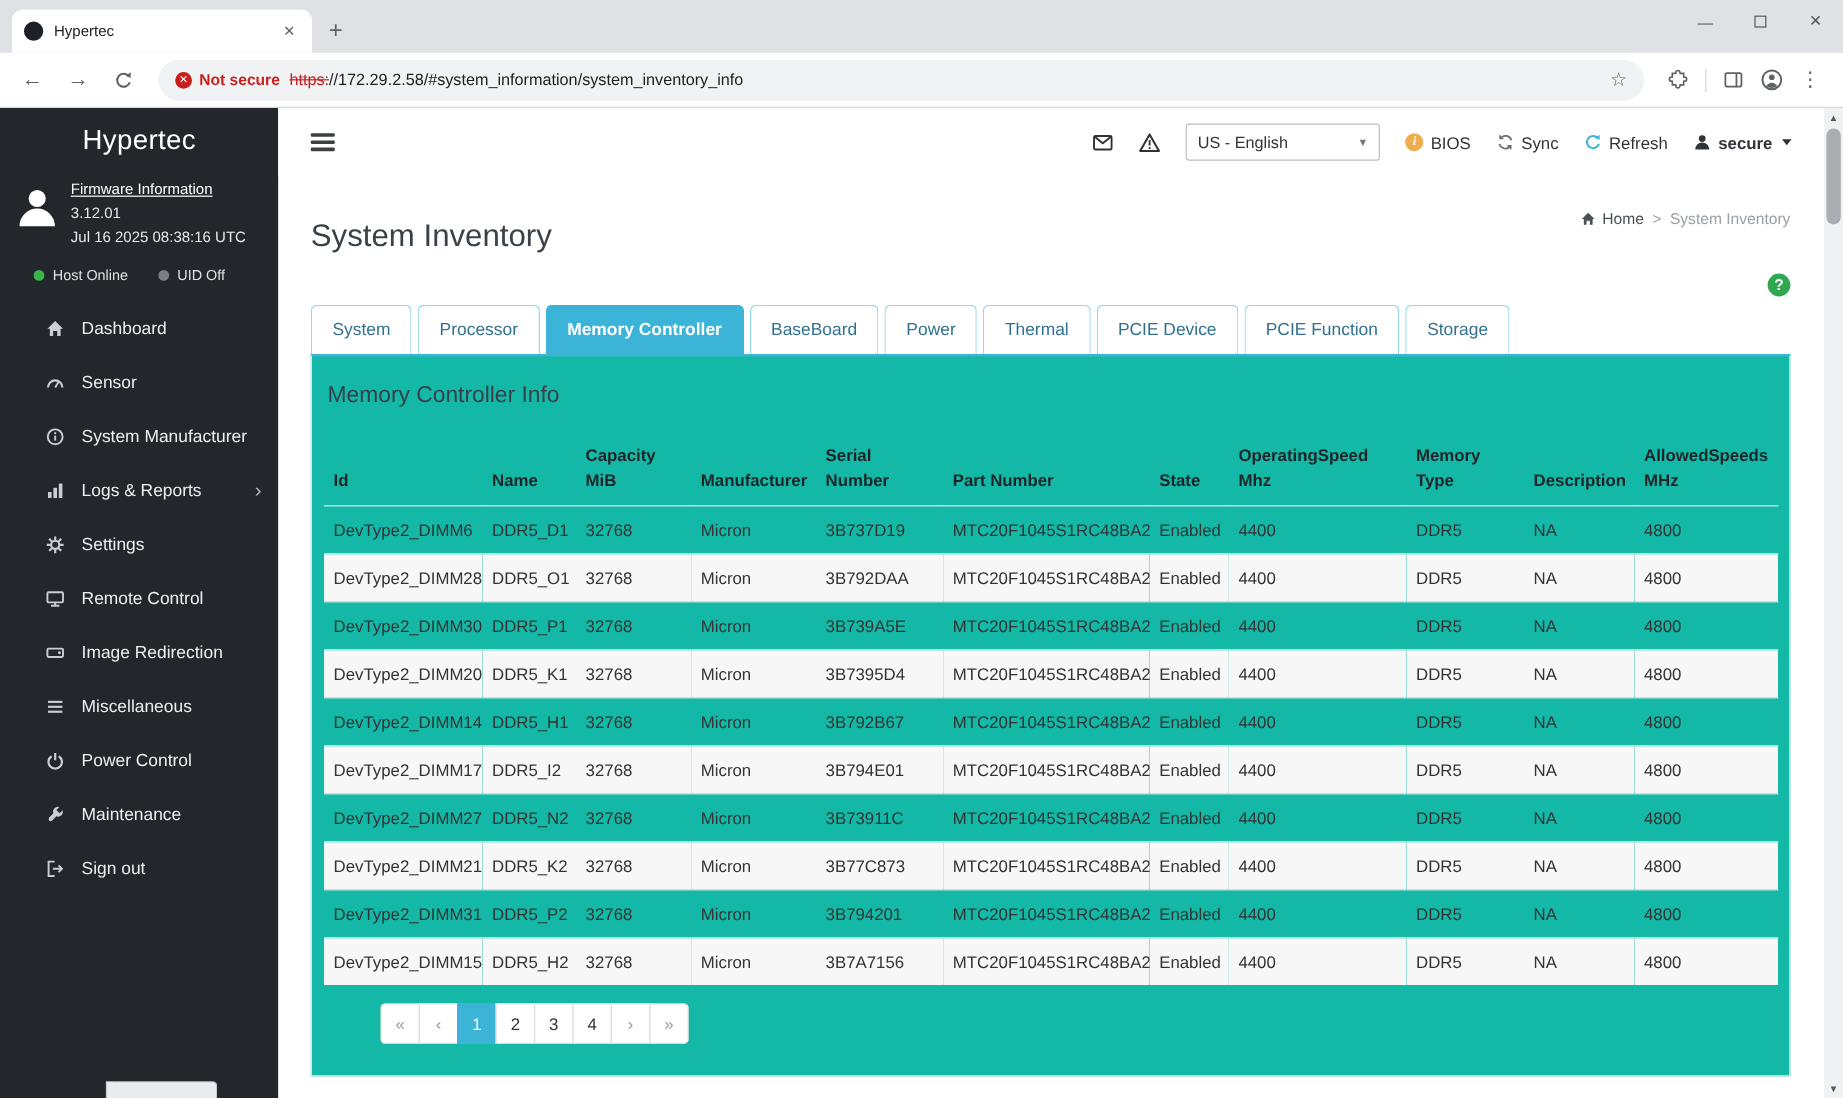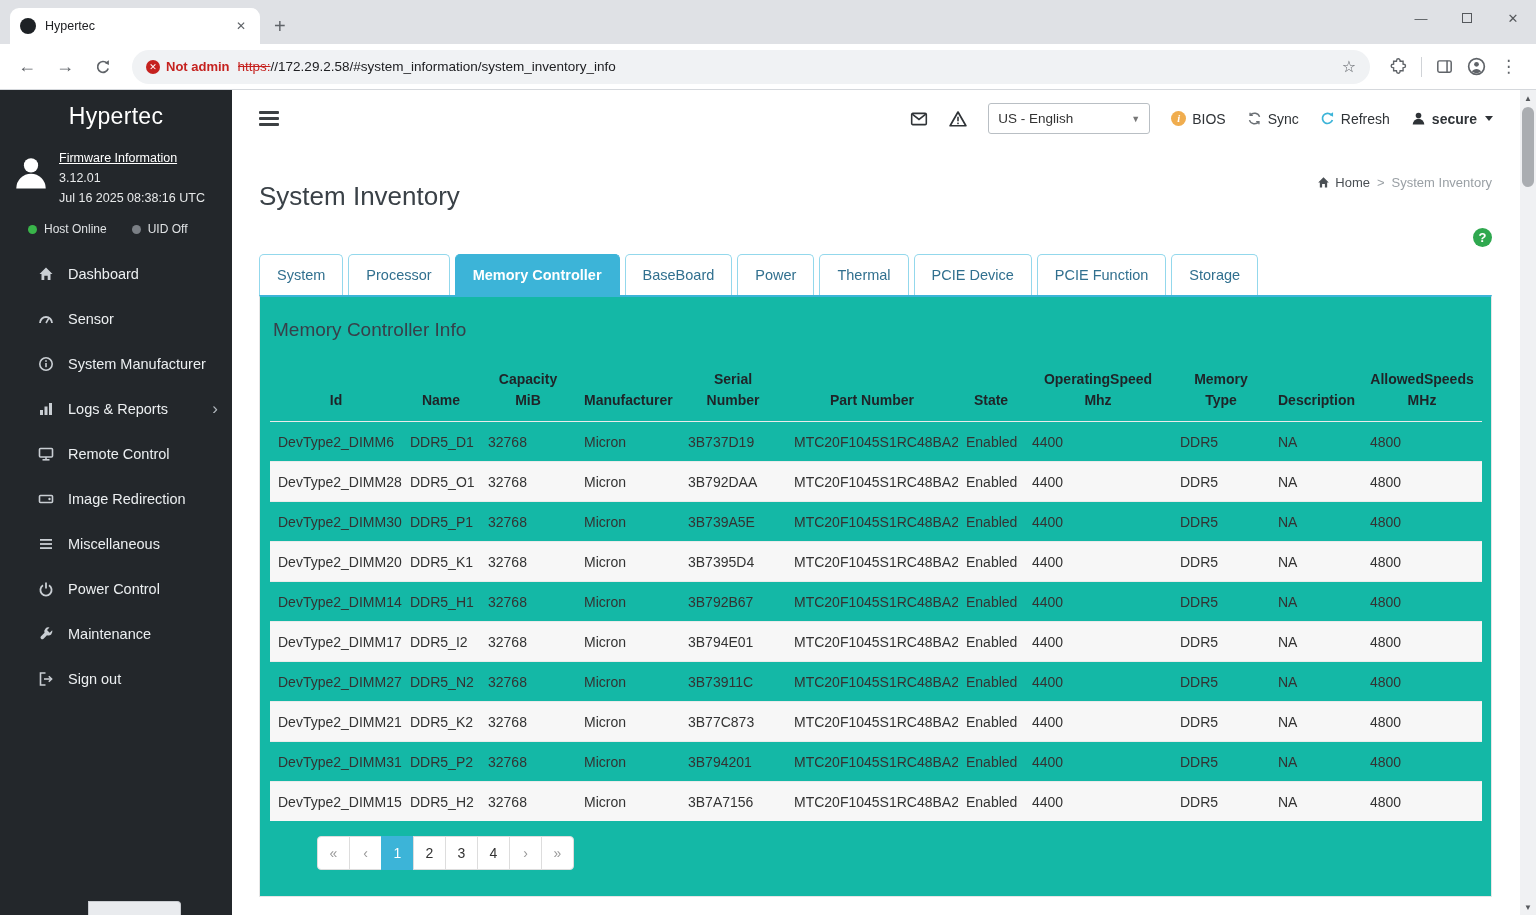--- a/index.html
+++ b/index.html
@@ -79,21 +79,21 @@
   .help-row{display:flex;justify-content:flex-end;margin:16px 0 7px;}
   .help-badge{width:19px;height:19px;border-radius:50%;background:var(--help-badge);color:#fff;font-size:13px;font-weight:bold;display:flex;align-items:center;justify-content:center;cursor:pointer;}
 
   .tab-bar{display:flex;gap:5px;position:relative;z-index:2;}
   .tab-btn{height:41px;line-height:40px;padding:0 17px;background:#fff;border:1px solid #93d8ec;border-bottom:none;border-radius:5px 5px 0 0;color:#31708f;font-size:14.5px;cursor:pointer;white-space:nowrap;}
   .tab-btn.active{background:var(--accent);border-color:var(--accent);color:#fff;font-weight:bold;}
 
   .panel{border:1px solid #e6e6e6;border-top:2px solid var(--accent);background:#14b8a6;padding:16px 10px 26px;min-height:558px;position:relative;z-index:1;}
   .section-title{font-size:19px;font-weight:400;color:#37404a;margin:6px 0 24px 3px;}
   table.inv{width:100%;border-collapse:collapse;font-size:14px;color:#333;table-layout:fixed;}
-  .inv th{text-align:center;vertical-align:bottom;padding:4px 8px 10px;font-weight:bold;color:#1f2428;line-height:1.5;}
+  .inv th{text-align:left;vertical-align:bottom;padding:4px 8px 10px;font-weight:bold;color:#1f2428;line-height:1.5;}
   .inv td{padding:11.5px 8px;border-top:1px solid #ebebeb;white-space:nowrap;overflow:hidden;}
   .inv tbody tr:nth-child(even){background:#f7f7f7;}
 
   .pager{display:inline-flex;margin:15px 0 0 47px;}
   .pg{min-width:33px;height:34px;padding:0 8px;display:flex;align-items:center;justify-content:center;border:1px solid #ddd;margin-left:-1px;font-size:14px;color:#333;background:#fff;cursor:pointer;}
   .pg.arrow{color:#999;}
   .pg.active{background:var(--accent);border-color:var(--accent);color:#fff;}
   .pg:first-child{border-radius:4px 0 0 4px;margin-left:0;}
   .pg:last-child{border-radius:0 4px 4px 0;}
 
@@ -130,21 +130,21 @@
     <span class="navbtn">→</span>
     <span class="navbtn">
       <svg viewBox="0 0 16 16" width="16" height="16">
           <path d="M13.2 9.5A5.4 5.4 0 1 1 12 4.2" fill="none" stroke="currentColor" stroke-width="1.7"></path>
           <polygon points="13.9,1.3 13.9,6 9.7,4.1" fill="currentColor"></polygon>
         </svg>
     </span>
     <div class="omnibox">
       <span class="ns-chip">
         <span class="ns-dot">✕</span>
-        <span>Not admin</span>
+        <span>Not secure</span>
       </span>
       <span class="urltext"><span class="url-scheme">https:</span><span>//172.29.2.58/#system_information/system_inventory_info</span></span>
       <span class="omni-star">☆</span>
     </div>
     <div class="navicons">
       <span style="display:flex;">
         <svg viewBox="0 0 16 16" width="17" height="17">
             <path d="M6.2 2.3a1.6 1.6 0 0 1 3.2 0l.1.7h2.8v2.8l.7.1a1.6 1.6 0 0 1 0 3.2l-.7.1V12H9.5l-.1.7a1.6 1.6 0 0 1-3.2 0L6.1 12H3.4V9.2l-.7-.1a1.6 1.6 0 0 1 0-3.2l.7-.1V3h2.7z" fill="none" stroke="currentColor" stroke-width="1.3"></path>
           </svg>
       </span>
@@ -224,20 +224,38 @@
                 <rect x="6.5" y="5.5" width="3" height="8.5" fill="currentColor"></rect>
                 <rect x="11" y="2" width="3" height="12" fill="currentColor"></rect>
               </svg>
             </span>
             <span>Logs &amp; Reports</span>
             <span class="mi-chevron">›</span>
           </div>
           <div class="menu-item">
             <span class="mi-icon">
               <svg viewBox="0 0 16 16" width="16" height="16">
+                <g stroke="currentColor" stroke-width="1.8">
+                  <line x1="8" y1="1" x2="8" y2="4"></line>
+                  <line x1="8" y1="12" x2="8" y2="15"></line>
+                  <line x1="1" y1="8" x2="4" y2="8"></line>
+                  <line x1="12" y1="8" x2="15" y2="8"></line>
+                  <line x1="3" y1="3" x2="5.2" y2="5.2"></line>
+                  <line x1="10.8" y1="10.8" x2="13" y2="13"></line>
+                  <line x1="13" y1="3" x2="10.8" y2="5.2"></line>
+                  <line x1="3" y1="13" x2="5.2" y2="10.8"></line>
+                </g>
+                <circle cx="8" cy="8" r="3.4" fill="none" stroke="currentColor" stroke-width="1.8"></circle>
+              </svg>
+            </span>
+            <span>Settings</span>
+          </div>
+          <div class="menu-item">
+            <span class="mi-icon">
+              <svg viewBox="0 0 16 16" width="16" height="16">
                 <rect x="1.5" y="2.5" width="13" height="8.5" rx="1" fill="none" stroke="currentColor" stroke-width="1.6"></rect>
                 <line x1="8" y1="11" x2="8" y2="13.5" stroke="currentColor" stroke-width="1.6"></line>
                 <line x1="4.5" y1="13.8" x2="11.5" y2="13.8" stroke="currentColor" stroke-width="1.6"></line>
               </svg>
             </span>
             <span>Remote Control</span>
           </div>
           <div class="menu-item">
             <span class="mi-icon">
               <svg viewBox="0 0 16 16" width="16" height="16">

